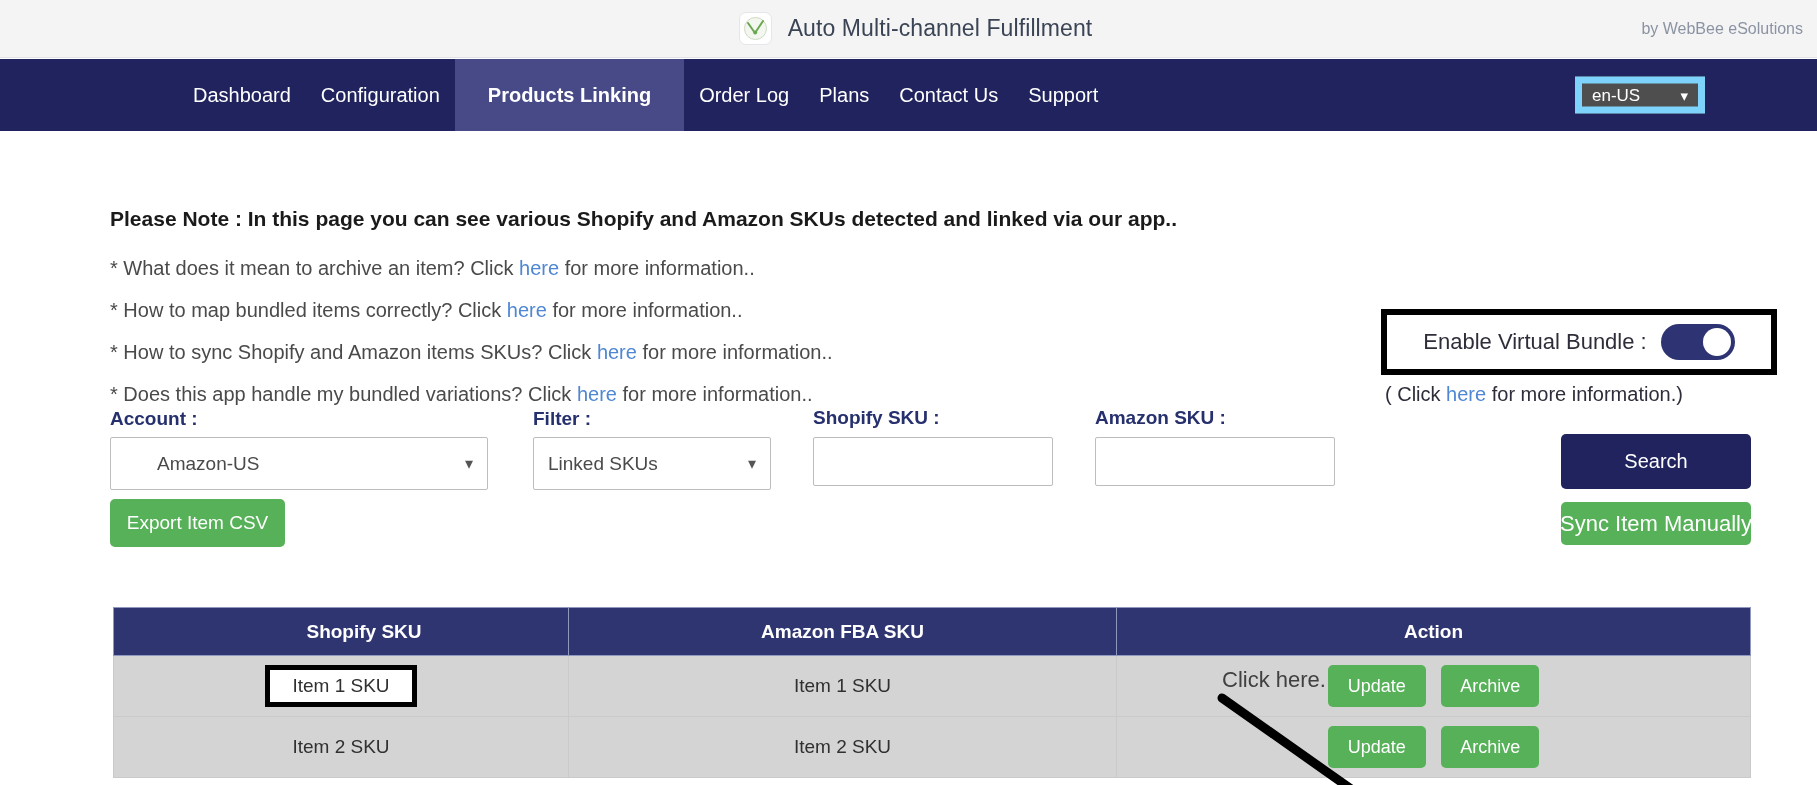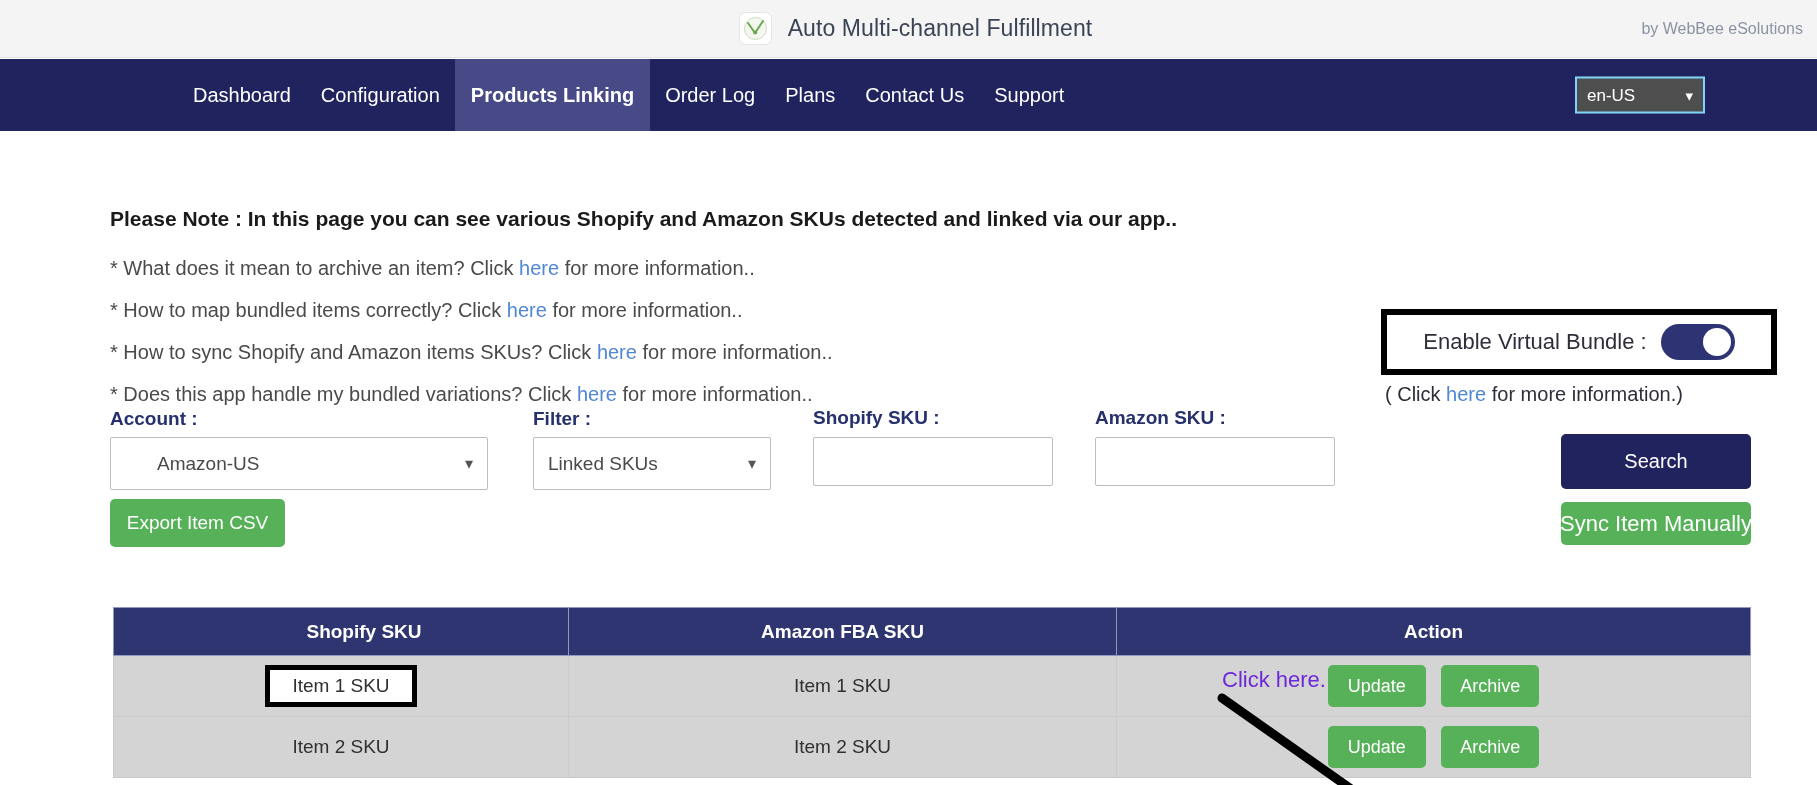--- a/index.html
+++ b/index.html
@@ -56,28 +56,28 @@
     display: flex; align-items: center;
     padding: 0 15px;
     color: #ffffff;
     font-size: 20px;
     white-space: nowrap;
     cursor: pointer;
   }
   .nav-item.active {
     background: #474a87;
     font-weight: bold;
-    padding: 0 16px;
+    padding: 0 33px;
   }
   .lang-select {
     position: absolute; right: 112px; top: 50%;
     transform: translateY(-50%);
     width: 130px; height: 37px;
     background: #4e4e4e;
-    border: 2px solid #7dd3fc;
+    border: 7px solid #7dd3fc;
     color: #ffffff;
     font-size: 17px;
     display: flex; align-items: center;
     padding: 0 10px;
     cursor: pointer;
   }
   .lang-select .caret {
     margin-left: auto;
     font-size: 15px;
     line-height: 1;
@@ -173,21 +173,21 @@
   .btn-navy  { background: #20235e; }
   .btn-green { background: #56b158; }
 
   #search-btn { left: 1561px; top: 303px; width: 190px; height: 55px; font-size: 20px; }
   #sync-btn   { left: 1561px; top: 371px; width: 190px; height: 43px; font-size: 22px; }
   #export-btn { left: 110px;  top: 368px; width: 175px; height: 48px; font-size: 19px; }
 
   
   .annot-text {
     position: absolute; left: 1222px; top: 536px;
-    font-size: 22px; color: #6d28d9; white-space: nowrap;
+    font-size: 22px; color: #404040; white-space: nowrap;
   }
   .annot-arrow { position: absolute; left: 1200px; top: 560px; }
 
   
   .tbl {
     position: absolute; left: 113px; top: 476px;
     width: 1601px;
     border-collapse: collapse;
     table-layout: fixed;
   }

